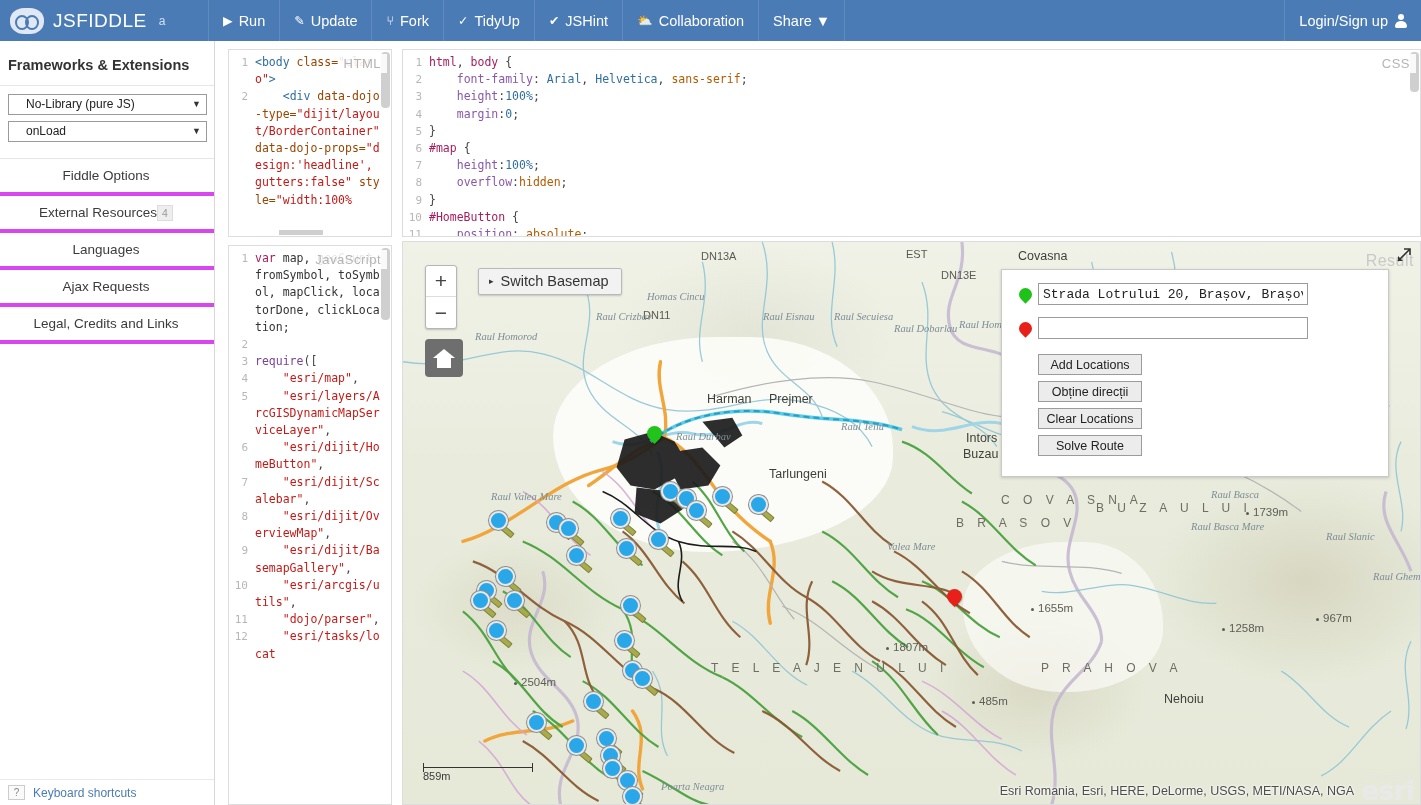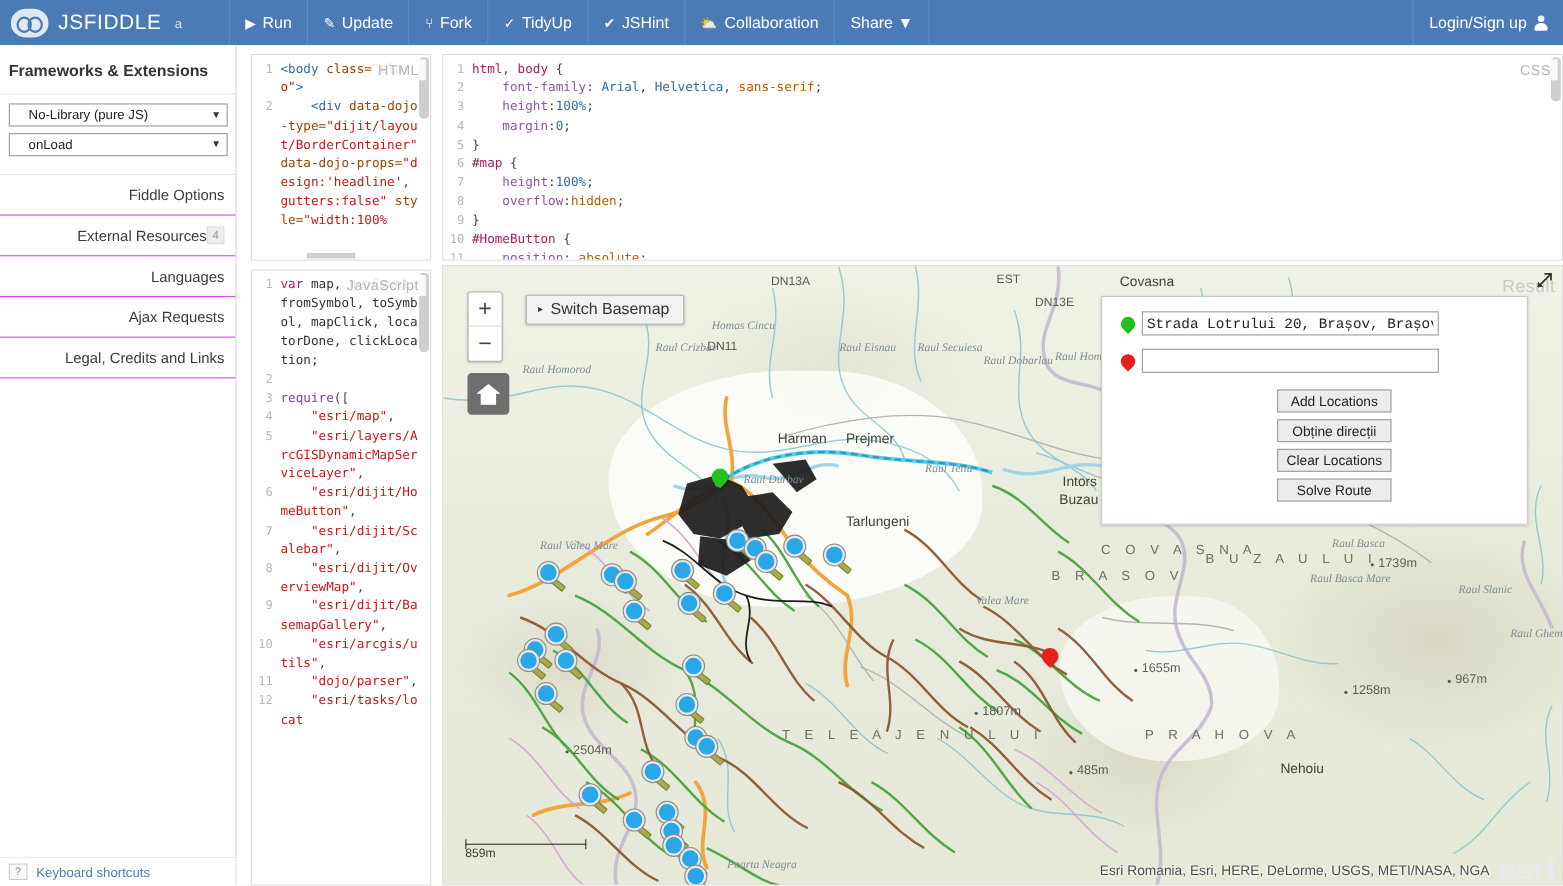--- a/index.html
+++ b/index.html
@@ -77,22 +77,22 @@
   .sel {
     position: relative; width: 199px; height: 21px; margin-bottom: 6px;
     border: 1px solid #9a9a9a; background: #fff;
     font-size: 12px; color: #222; line-height: 19px; padding-left: 17px;
     cursor: pointer; overflow: hidden; white-space: nowrap;
   }
   .sel .caret {
     position: absolute; right: 5px; top: 0; font-size: 9px; color: #333;
   }
   .side-row {
-    height: 37px; display: flex; align-items: center; justify-content: flex-end;
-    padding: 0 10px 0 8px; border-bottom: 1px solid #d946ef;
+    height: 37px; display: flex; align-items: center; justify-content: center;
+    padding: 0 10px 0 8px; border-bottom: 4px solid #d946ef;
     font-size: 13.5px; color: #3b3b3b; cursor: pointer;
   }
   .badge {
     min-width: 16px; height: 16px; line-height: 15px; text-align: center;
     background: #eee; border: 1px solid #ddd; color: #999; font-size: 10.5px;
     padding: 0 3px;
   }
   .kbd-row {
     position: absolute; left: 0; bottom: 0; width: 214px; height: 26px;
     display: flex; align-items: center; gap: 8px; padding-left: 8px;
@@ -252,21 +252,21 @@
     transform: rotate(-45deg); position: relative;
   }
   .pin-shape.green { background: #1fc218; }
   .pin-shape.red   { background: #e8201a; }
   .rd-input {
     width: 270px; height: 22px; border: 1px solid #9b9b9b;
     background: #fff; font-size: 13px; color: #222; padding: 0 4px;
     font-family: Liberation Mono, monospace;
   }
   .rd-btns { margin-top: 15px; display: flex; flex-direction: column;
-             align-items: center; gap: 6px; padding-left: 36px; }
+             gap: 6px; padding-left: 36px; }
   .rd-btn {
     width: 104px; height: 21px; background: #ececec;
     border: 1px solid #9b9b9b; font-size: 12.5px; color: #222;
     cursor: pointer; font-family: "Liberation Sans", sans-serif;
   }
 
   
   .mk {
     position: absolute; width: 17px; height: 24px; z-index: 15;
   }

